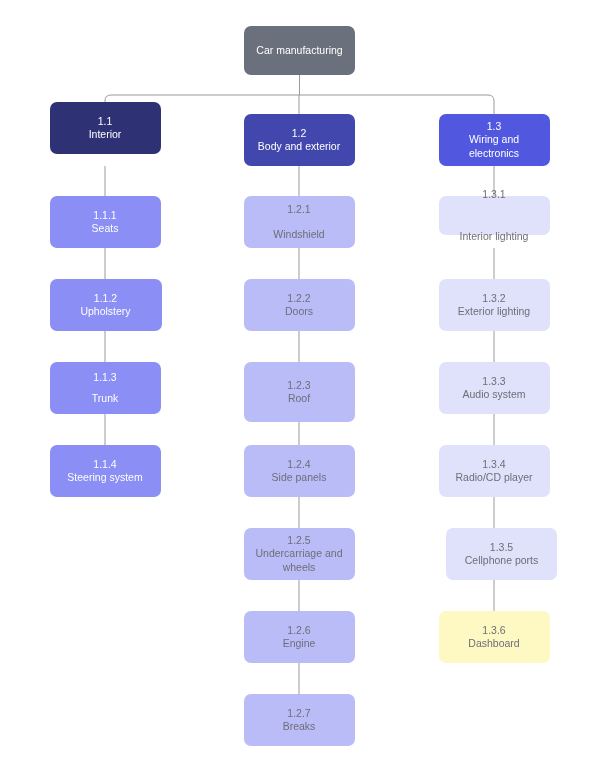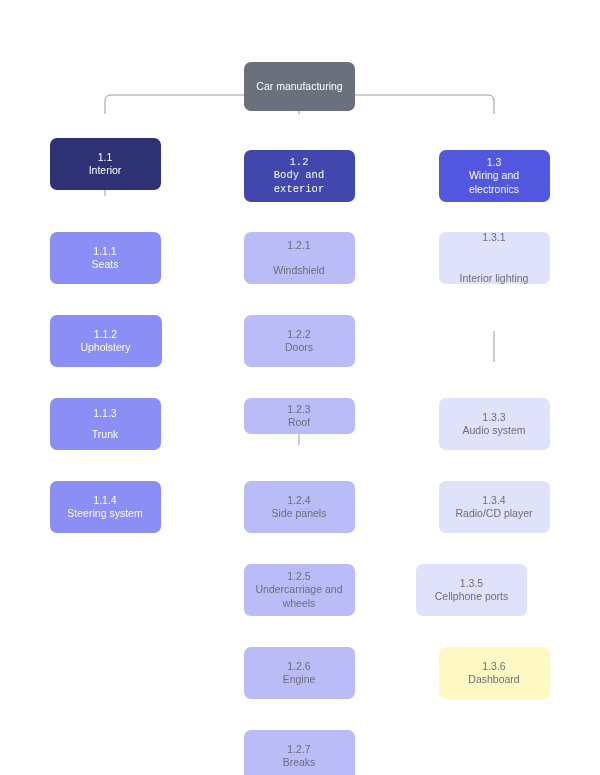--- a/index.html
+++ b/index.html
@@ -35,21 +35,20 @@
     border-radius: 7px;
     display: flex;
     flex-direction: column;
     align-items: center;
     justify-content: center;
     text-align: center;
     line-height: 1.28;
     font-size: 10.5px;
     padding: 16px 5px;
     z-index: 2;
-    margin-top: 36px;
   }
   .node .node-code {
     display: block;
     white-space: nowrap;
   }
   .node .node-label {
     display: block;
   }
 </style>
 </head>
@@ -96,33 +95,33 @@
       <span class="node-label">Upholstery</span>
     </div>
     <div class="node" style="left: 49.5px; top: 362px; width: 111px; height: 52px; background: rgb(138, 142, 245); color: rgb(255, 255, 255); gap: 7px;">
       <span class="node-code">1.1.3</span>
       <span class="node-label">Trunk</span>
     </div>
     <div class="node" style="left: 49.5px; top: 445px; width: 111px; height: 52px; background: rgb(138, 142, 245); color: rgb(255, 255, 255);">
       <span class="node-code">1.1.4</span>
       <span class="node-label">Steering system</span>
     </div>
-    <div class="node" style="left: 243.5px; top: 114px; width: 111px; height: 52px; background: rgb(66, 71, 173); color: rgb(255, 255, 255); font-family: Liberation Mono, monospace;">
+    <div class="node" style="left: 243.5px; top: 114px; width: 111px; height: 52px; background: rgb(66, 71, 173); color: rgb(255, 255, 255);">
       <span class="node-code">1.2</span>
       <span class="node-label">Body and exterior</span>
     </div>
     <div class="node" style="left: 243.5px; top: 196px; width: 111px; height: 52px; background: rgb(185, 188, 247); color: rgb(110, 110, 120); gap: 12px;">
       <span class="node-code">1.2.1</span>
       <span class="node-label">Windshield</span>
     </div>
     <div class="node" style="left: 243.5px; top: 279px; width: 111px; height: 52px; background: rgb(185, 188, 247); color: rgb(110, 110, 120);">
       <span class="node-code">1.2.2</span>
       <span class="node-label">Doors</span>
     </div>
-    <div class="node" style="left: 243.5px; top: 362px; width: 111px; height: 36px; background: rgb(185, 188, 247); color: rgb(110, 110, 120);">
+    <div class="node" style="left: 243.5px; top: 362px; width: 111px; height: 60px; background: rgb(185, 188, 247); color: rgb(110, 110, 120);">
       <span class="node-code">1.2.3</span>
       <span class="node-label">Roof</span>
     </div>
     <div class="node" style="left: 243.5px; top: 445px; width: 111px; height: 52px; background: rgb(185, 188, 247); color: rgb(110, 110, 120);">
       <span class="node-code">1.2.4</span>
       <span class="node-label">Side panels</span>
     </div>
     <div class="node" style="left: 243.5px; top: 528px; width: 111px; height: 52px; background: rgb(185, 188, 247); color: rgb(110, 110, 120);">
       <span class="node-code">1.2.5</span>
       <span class="node-label">Undercarriage and wheels</span>
@@ -132,33 +131,37 @@
       <span class="node-label">Engine</span>
     </div>
     <div class="node" style="left: 243.5px; top: 694px; width: 111px; height: 52px; background: rgb(185, 188, 247); color: rgb(110, 110, 120);">
       <span class="node-code">1.2.7</span>
       <span class="node-label">Breaks</span>
     </div>
     <div class="node" style="left: 438.5px; top: 114px; width: 111px; height: 52px; background: rgb(82, 87, 224); color: rgb(255, 255, 255);">
       <span class="node-code">1.3</span>
       <span class="node-label">Wiring and electronics</span>
     </div>
-    <div class="node" style="left: 438.5px; top: 196px; width: 111px; height: 52px; background: rgb(224, 225, 250); color: rgb(110, 110, 120); gap: 28px;">
+    <div class="node" style="left: 438.5px; top: 196px; width: 111px; height: 39px; background: rgb(224, 225, 250); color: rgb(110, 110, 120); gap: 28px;">
       <span class="node-code">1.3.1</span>
       <span class="node-label">Interior lighting</span>
+    </div>
+    <div class="node" style="left: 438.5px; top: 279px; width: 111px; height: 52px; background: rgb(224, 225, 250); color: rgb(110, 110, 120);">
+      <span class="node-code">1.3.2</span>
+      <span class="node-label">Exterior lighting</span>
     </div>
     <div class="node" style="left: 438.5px; top: 362px; width: 111px; height: 52px; background: rgb(224, 225, 250); color: rgb(110, 110, 120);">
       <span class="node-code">1.3.3</span>
       <span class="node-label">Audio system</span>
     </div>
     <div class="node" style="left: 438.5px; top: 445px; width: 111px; height: 52px; background: rgb(224, 225, 250); color: rgb(110, 110, 120);">
       <span class="node-code">1.3.4</span>
       <span class="node-label">Radio/CD player</span>
     </div>
-    <div class="node" style="left: 416px; top: 528px; width: 111px; height: 52px; background: rgb(224, 225, 250); color: rgb(110, 110, 120);">
+    <div class="node" style="left: 446px; top: 528px; width: 111px; height: 52px; background: rgb(224, 225, 250); color: rgb(110, 110, 120);">
       <span class="node-code">1.3.5</span>
       <span class="node-label">Cellphone ports</span>
     </div>
     <div class="node" style="left: 438.5px; top: 611px; width: 111px; height: 52px; background: #fef9c3; color: rgb(110, 110, 120);">
       <span class="node-code">1.3.6</span>
       <span class="node-label">Dashboard</span>
     </div>
   </div>
 
 </body></html>

